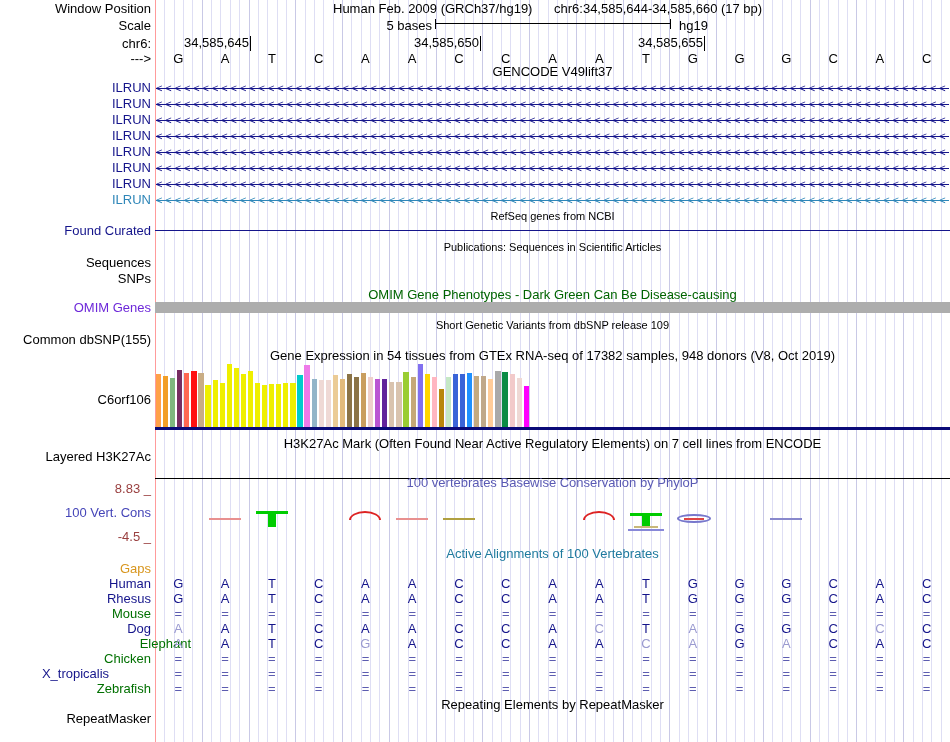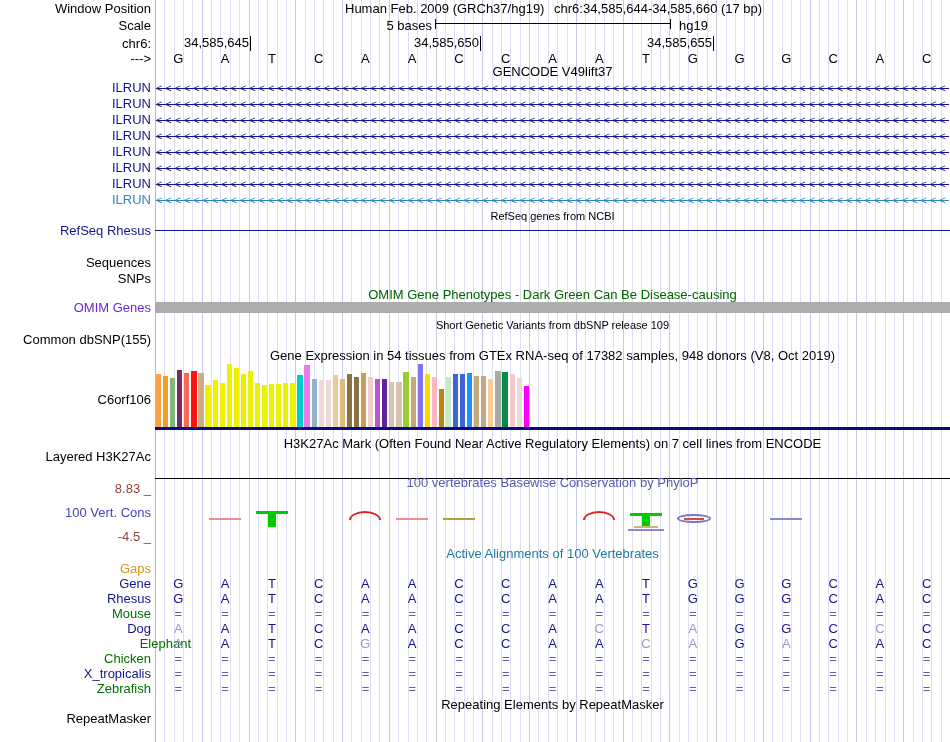--- a/index.html
+++ b/index.html
@@ -36,41 +36,42 @@
   .oval{position:absolute;height:9px;border:2px solid;border-radius:50%;box-sizing:border-box;}
 </style>
 </head>
 <body>
 
 <div id="stage">
   <div class="grid"></div>
   <div class="redline"></div>
 
   <div class="lbl" style="top:2px">Window Position</div>
-  <div class="hdr" style="left:345px;top:2px">Human Feb. 2009 (GRCh37/hg19)</div>
+  <div class="hdr" style="left:333px;top:2px">Human Feb. 2009 (GRCh37/hg19)</div>
   <div class="hdr" style="left:554px;top:2px">chr6:34,585,644-34,585,660 (17 bp)</div>
 
   <div class="lbl" style="top:19px">Scale</div>
   <div class="hdr" style="right:518px;top:19px;text-align:right">5 bases</div>
   <div id="scalebar"></div>
   <div class="hdr" style="left:679px;top:19px">hg19</div>
 
   <div class="lbl" style="top:37px">chr6:</div>
   <div class="coord" style="right:699px">34,585,645</div>
   <div class="coord" style="right:469px">34,585,650</div>
-  <div class="coord" style="right:236px">34,585,655</div>
+  <div class="coord" style="right:245px">34,585,655</div>
 
   <div class="lbl" style="top:52px">---&gt;</div>
 
   <div class="title" style="top:65px">GENCODE V49lift37</div>
 
   <div class="title small" style="top:210px">RefSeq genes from NCBI</div>
-  <div class="lbl" style="top: 224px; color: rgb(21, 21, 139);">RefSeq Rhesus</div>
+  <div class="lbl" style="top: 224px; color: rgb(21, 21, 139);">Found Curated</div>
   <div class="hline" style="top: 230px; background: rgb(21, 21, 139);"></div>
 
+  <div class="title small" style="top:241px">Publications: Sequences in Scientific Articles</div>
   <div class="lbl" style="top:256px">Sequences</div>
   <div class="lbl" style="top:272px">SNPs</div>
 
   <div class="title" style="top: 288px; color: rgb(0, 100, 0);">OMIM Gene Phenotypes - Dark Green Can Be Disease-causing</div>
   <div class="lbl" style="top: 301px; color: #6d28d9;">OMIM Genes</div>
   <div class="omim-bar" style="background: rgb(173, 173, 173);"></div>
 
   <div class="title small" style="top:319px">Short Genetic Variants from dbSNP release 109</div>
   <div class="lbl" style="top:333px">Common dbSNP(155)</div>
 
@@ -205,21 +206,21 @@
     </div>
     <div class="lbl" style="top: 177px; color: rgb(21, 21, 139);">ILRUN</div>
     <div class="gene-row" style="top: 177px; color: rgb(21, 21, 139);">
       <div class="arrows">&lt;&lt;&lt;&lt;&lt;&lt;&lt;&lt;&lt;&lt;&lt;&lt;&lt;&lt;&lt;&lt;&lt;&lt;&lt;&lt;&lt;&lt;&lt;&lt;&lt;&lt;&lt;&lt;&lt;&lt;&lt;&lt;&lt;&lt;&lt;&lt;&lt;&lt;&lt;&lt;&lt;&lt;&lt;&lt;&lt;&lt;&lt;&lt;&lt;&lt;&lt;&lt;&lt;&lt;&lt;&lt;&lt;&lt;&lt;&lt;&lt;&lt;&lt;&lt;&lt;&lt;&lt;&lt;&lt;&lt;&lt;&lt;&lt;&lt;&lt;&lt;&lt;&lt;&lt;&lt;&lt;&lt;&lt;&lt;&lt;</div>
     </div>
     <div class="lbl" style="top: 193px; color: rgb(46, 134, 184);">ILRUN</div>
     <div class="gene-row" style="top: 193px; color: rgb(46, 134, 184);">
       <div class="arrows">&lt;&lt;&lt;&lt;&lt;&lt;&lt;&lt;&lt;&lt;&lt;&lt;&lt;&lt;&lt;&lt;&lt;&lt;&lt;&lt;&lt;&lt;&lt;&lt;&lt;&lt;&lt;&lt;&lt;&lt;&lt;&lt;&lt;&lt;&lt;&lt;&lt;&lt;&lt;&lt;&lt;&lt;&lt;&lt;&lt;&lt;&lt;&lt;&lt;&lt;&lt;&lt;&lt;&lt;&lt;&lt;&lt;&lt;&lt;&lt;&lt;&lt;&lt;&lt;&lt;&lt;&lt;&lt;&lt;&lt;&lt;&lt;&lt;&lt;&lt;&lt;&lt;&lt;&lt;&lt;&lt;&lt;&lt;&lt;&lt;</div>
     </div>
     <div class="lbl" style="top: 562px; color: rgb(216, 150, 30);">Gaps</div>
-    <div class="lbl" style="top: 577px; color: rgb(21, 21, 139);">Gene</div>
+    <div class="lbl" style="top: 577px; color: rgb(21, 21, 139);">Human</div>
     <div class="cell" style="left: 155px; top: 577px; width: 46.7647px; color: rgb(21, 21, 139);">G</div>
     <div class="cell" style="left: 201.765px; top: 577px; width: 46.7647px; color: rgb(21, 21, 139);">A</div>
     <div class="cell" style="left: 248.529px; top: 577px; width: 46.7647px; color: rgb(21, 21, 139);">T</div>
     <div class="cell" style="left: 295.294px; top: 577px; width: 46.7647px; color: rgb(21, 21, 139);">C</div>
     <div class="cell" style="left: 342.059px; top: 577px; width: 46.7647px; color: rgb(21, 21, 139);">A</div>
     <div class="cell" style="left: 388.824px; top: 577px; width: 46.7647px; color: rgb(21, 21, 139);">A</div>
     <div class="cell" style="left: 435.588px; top: 577px; width: 46.7647px; color: rgb(21, 21, 139);">C</div>
     <div class="cell" style="left: 482.353px; top: 577px; width: 46.7647px; color: rgb(21, 21, 139);">C</div>
     <div class="cell" style="left: 529.118px; top: 577px; width: 46.7647px; color: rgb(21, 21, 139);">A</div>
     <div class="cell" style="left: 575.882px; top: 577px; width: 46.7647px; color: rgb(21, 21, 139);">A</div>
@@ -313,21 +314,21 @@
     <div class="cell" style="left: 482.353px; top: 652px; width: 46.7647px; color: rgb(92, 92, 176);">=</div>
     <div class="cell" style="left: 529.118px; top: 652px; width: 46.7647px; color: rgb(92, 92, 176);">=</div>
     <div class="cell" style="left: 575.882px; top: 652px; width: 46.7647px; color: rgb(92, 92, 176);">=</div>
     <div class="cell" style="left: 622.647px; top: 652px; width: 46.7647px; color: rgb(92, 92, 176);">=</div>
     <div class="cell" style="left: 669.412px; top: 652px; width: 46.7647px; color: rgb(92, 92, 176);">=</div>
     <div class="cell" style="left: 716.176px; top: 652px; width: 46.7647px; color: rgb(92, 92, 176);">=</div>
     <div class="cell" style="left: 762.941px; top: 652px; width: 46.7647px; color: rgb(92, 92, 176);">=</div>
     <div class="cell" style="left: 809.706px; top: 652px; width: 46.7647px; color: rgb(92, 92, 176);">=</div>
     <div class="cell" style="left: 856.471px; top: 652px; width: 46.7647px; color: rgb(92, 92, 176);">=</div>
     <div class="cell" style="left: 903.235px; top: 652px; width: 46.7647px; color: rgb(92, 92, 176);">=</div>
-    <div class="lbl" style="top: 667px; color: rgb(21, 21, 139);">X_tropicalis</div>
+    <div class="lbl" style="top: 667px; color: rgb(21, 21, 139); text-align: center;">X_tropicalis</div>
     <div class="cell" style="left: 155px; top: 667px; width: 46.7647px; color: rgb(92, 92, 176);">=</div>
     <div class="cell" style="left: 201.765px; top: 667px; width: 46.7647px; color: rgb(92, 92, 176);">=</div>
     <div class="cell" style="left: 248.529px; top: 667px; width: 46.7647px; color: rgb(92, 92, 176);">=</div>
     <div class="cell" style="left: 295.294px; top: 667px; width: 46.7647px; color: rgb(92, 92, 176);">=</div>
     <div class="cell" style="left: 342.059px; top: 667px; width: 46.7647px; color: rgb(92, 92, 176);">=</div>
     <div class="cell" style="left: 388.824px; top: 667px; width: 46.7647px; color: rgb(92, 92, 176);">=</div>
     <div class="cell" style="left: 435.588px; top: 667px; width: 46.7647px; color: rgb(92, 92, 176);">=</div>
     <div class="cell" style="left: 482.353px; top: 667px; width: 46.7647px; color: rgb(92, 92, 176);">=</div>
     <div class="cell" style="left: 529.118px; top: 667px; width: 46.7647px; color: rgb(92, 92, 176);">=</div>
     <div class="cell" style="left: 575.882px; top: 667px; width: 46.7647px; color: rgb(92, 92, 176);">=</div>

